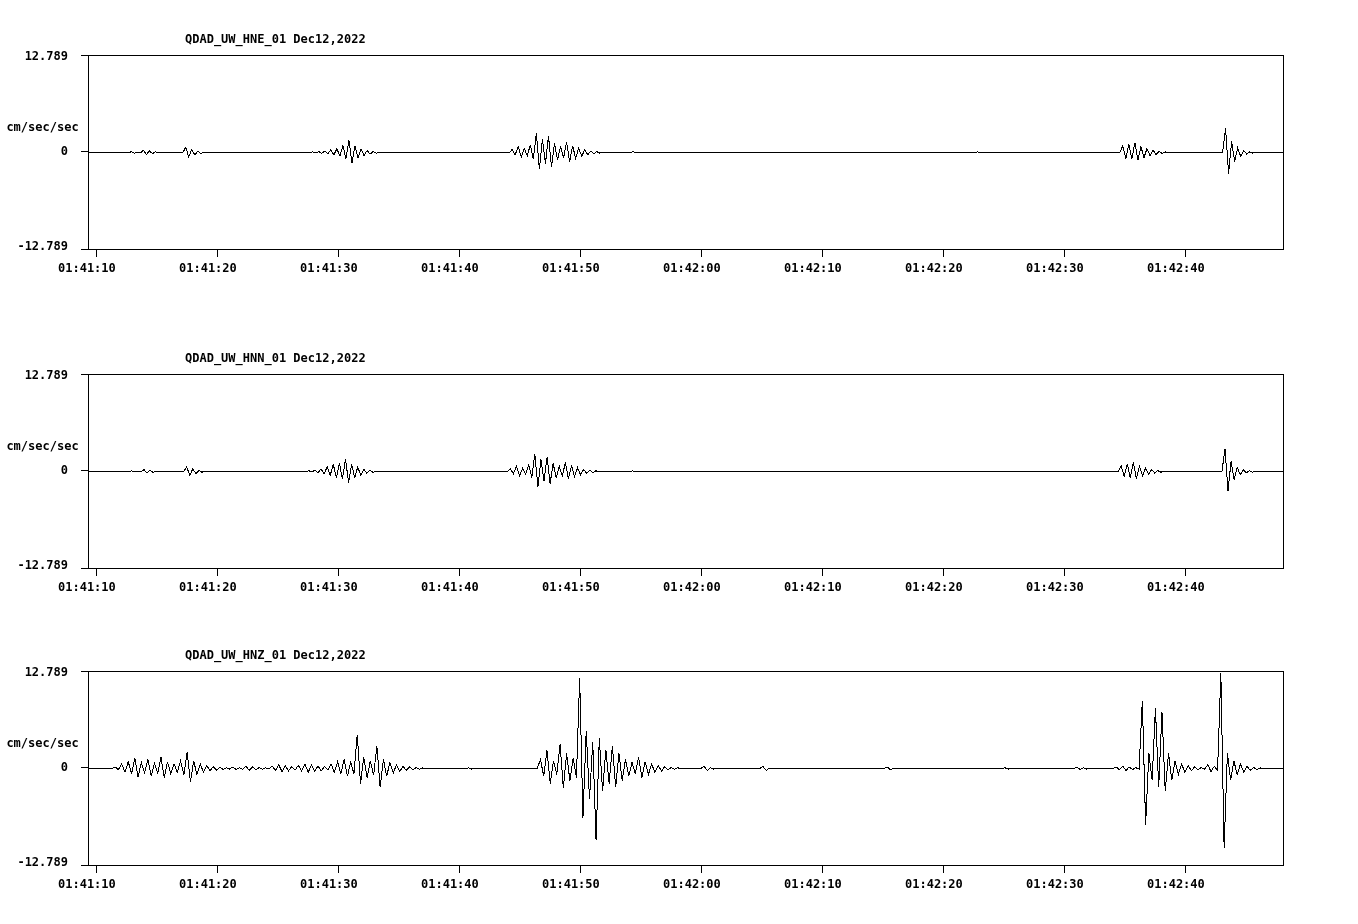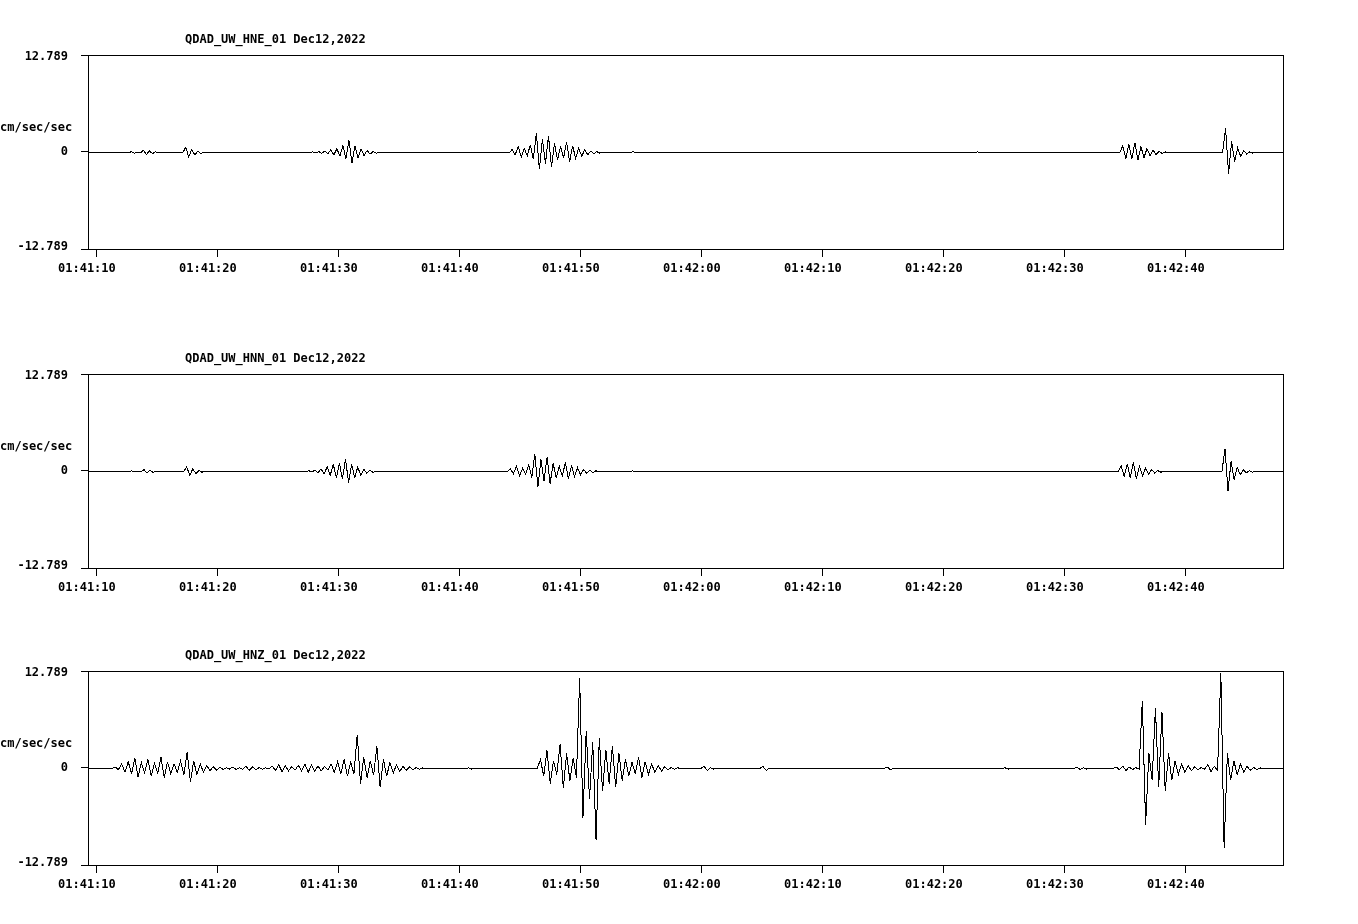--- a/index.html
+++ b/index.html
@@ -35,21 +35,21 @@
     font-size: 12px;
     font-weight: bold;
     letter-spacing: 0px;
     white-space: nowrap;
   }
   .ylabel {
     position: absolute;
     font-size: 12px;
     font-weight: bold;
     white-space: nowrap;
-    text-align: left;
+    text-align: center;
   }
   .ytick-label {
     position: absolute;
     font-size: 12px;
     font-weight: bold;
     white-space: nowrap;
     text-align: right;
   }
   .xtick-label {
     position: absolute;

